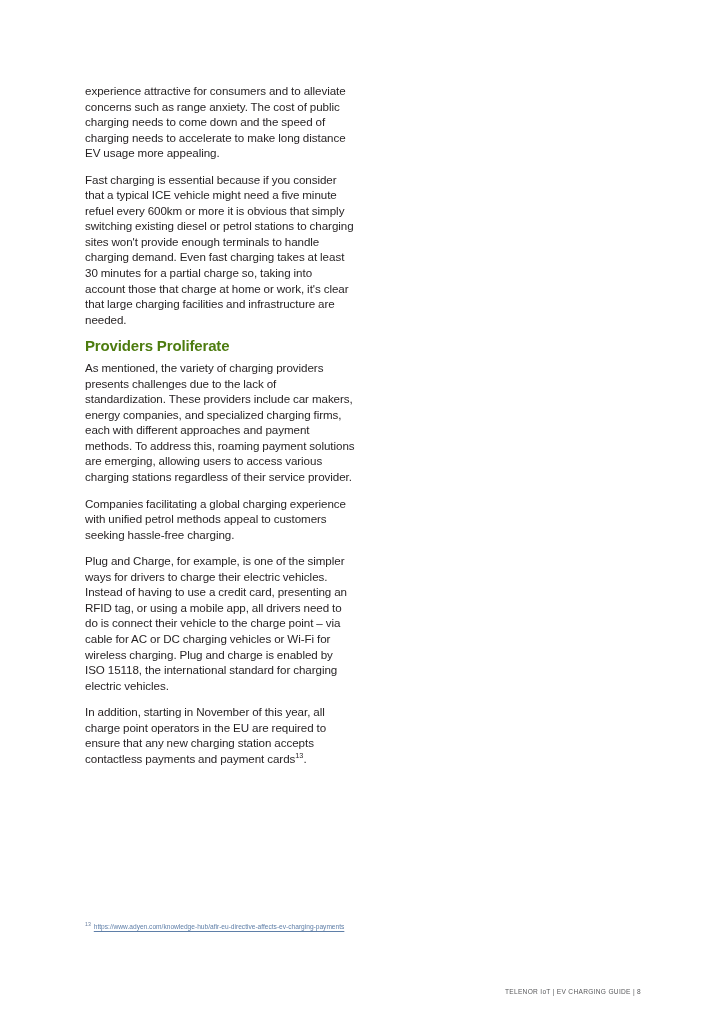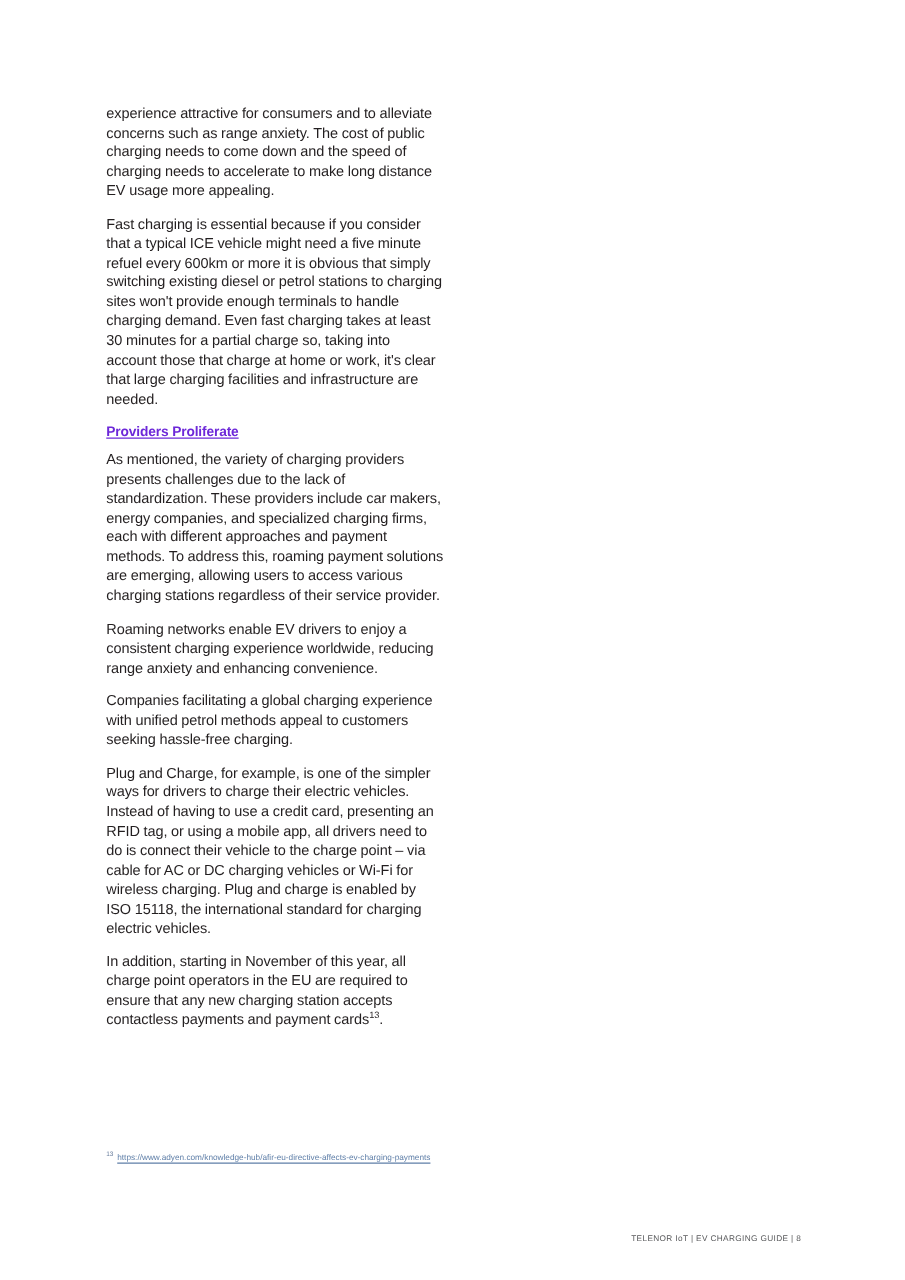--- a/index.html
+++ b/index.html
@@ -44,26 +44,25 @@
     font-size: 11.6px;
     line-height: 15.55px;
     letter-spacing: -0.005em;
     color: #231f20;
     text-align: left;
     word-spacing: -0.2px;
   }
 
   .section-heading {
     margin: 7px 0 6px 0;
-    font-size: 11px;
+    font-size: 15px;
     line-height: 16px;
     font-weight: bold;
-    color: #6d28d9;
+    color: #4d7c0f;
     letter-spacing: -0.01em;
-    text-decoration: underline;
   }
 
   sup.fn-ref {
     font-size: 7.4px;
     vertical-align: super;
     line-height: 0;
   }
 
   .footnotes {
     position: absolute;
@@ -113,21 +112,20 @@
   <div class="content-area">
 
     <div class="column">
       <p>experience attractive for consumers and to alleviate concerns such as range anxiety. The cost of public charging needs to come down and the speed of charging needs to accelerate to make long distance EV usage more appealing.</p>
       <p>Fast charging is essential because if you consider that a typical ICE vehicle might need a five minute refuel every 600km or more it is obvious that simply switching existing diesel or petrol stations to charging sites won't provide enough terminals to handle charging demand. Even fast charging takes at least 30 minutes for a partial charge so, taking into account those that charge at home or work, it's clear that large charging facilities and infrastructure are needed.</p>
       <h2 class="section-heading">Providers Proliferate</h2>
       <p>As mentioned, the variety of charging providers presents challenges due to the lack of standardization. These providers include car makers, energy companies, and specialized charging firms, each with different approaches and payment methods. To address this, roaming payment solutions are emerging, allowing users to access various charging stations regardless of their service provider.</p>
     </div>
 
     <div class="column">
-      <p>Roaming networks enable EV drivers to enjoy a consistent charging experience worldwide, reducing range anxiety and enhancing convenience.</p>
       <p>Companies facilitating a global charging experience with unified petrol methods appeal to customers seeking hassle-free charging.</p>
       <p>Plug and Charge, for example, is one of the simpler ways for drivers to charge their electric vehicles. Instead of having to use a credit card, presenting an RFID tag, or using a mobile app, all drivers need to do is connect their vehicle to the charge point – via cable for AC or DC charging vehicles or Wi-Fi for wireless charging. Plug and charge is enabled by ISO 15118, the international standard for charging electric vehicles.</p>
       <p><span>In addition, starting in November of this year, all charge point operators in the EU are required to ensure that any new charging station accepts contactless payments and payment cards</span><sup class="fn-ref">13</sup><span>.</span></p>
     </div>
 
   </div>
 
   <div class="footnotes">
     <div class="footnote-item"><span class="footnote-num">13</span><a class="footnote-link" href="#">https://www.adyen.com/knowledge-hub/afir-eu-directive-affects-ev-charging-payments</a></div>
   </div>

